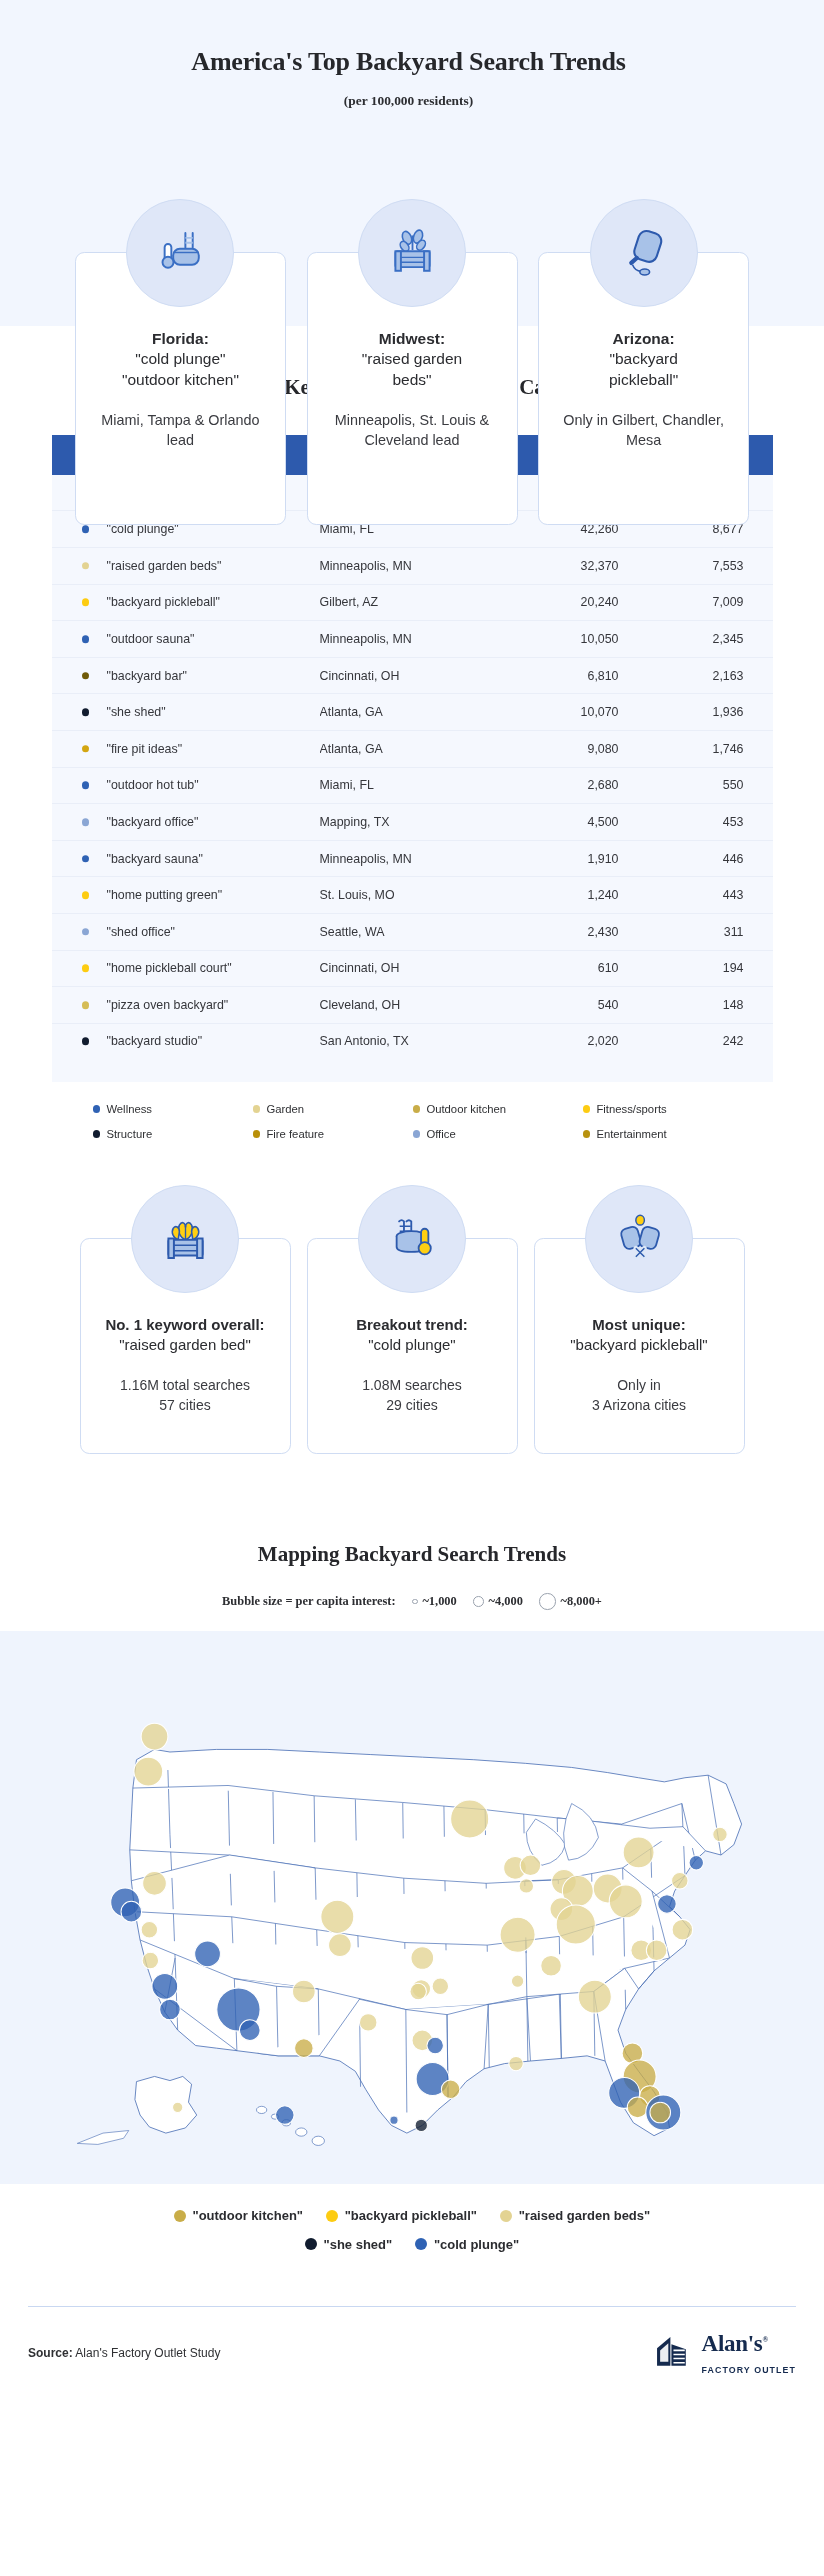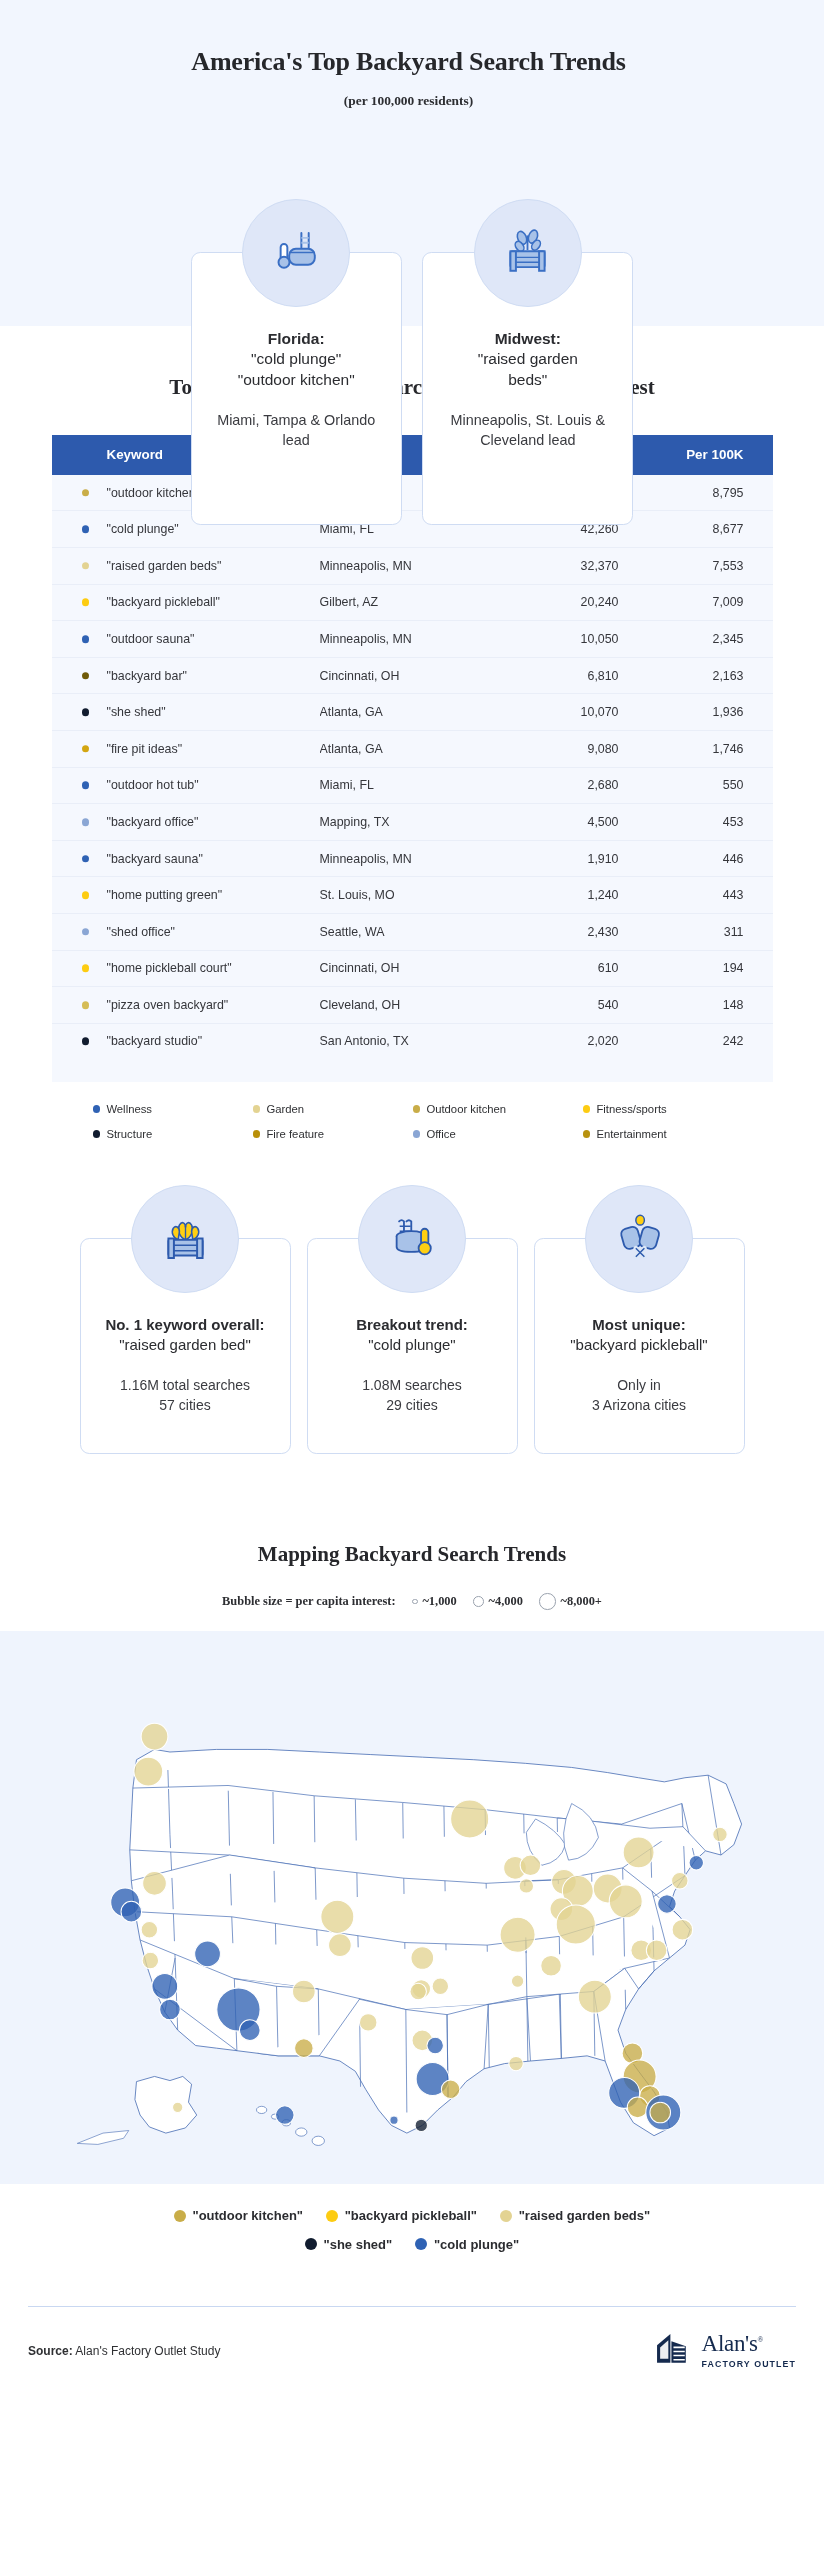--- a/index.html
+++ b/index.html
@@ -207,25 +207,25 @@
     width:768px; margin:0 auto; padding:25px 0 21.6px 0;
     display:flex; align-items:center; justify-content:space-between;
   }
   .src { font-size:12px; color:#2f3033; }
   .src b { font-weight:bold; }
   .logo { display:flex; align-items:center; gap:7.2px; }
   .logo .lmark { width:39px; height:37px; }
   .logo .ltext { line-height:1; }
   .logo .l1 {
     font-family:"Liberation Serif", serif;
-    font-weight:normal; font-size:23px; color:#152a4e; letter-spacing:-0.3px;
+    font-weight:bold; font-size:23px; color:#152a4e; letter-spacing:-0.3px;
   }
   .logo .l1 sup { font-size:7.7px; vertical-align:super; }
   .logo .l2 {
-    font-size:8.8px; font-weight:bold; letter-spacing:1.1px; color:#152a4e; margin-top:5px;
+    font-size:8.8px; font-weight:bold; letter-spacing:1.1px; color:#152a4e; margin-top:11px;
   }
 </style>
 </head>
 <body>
 
 <div class="page">
 
   <section class="hero">
     <h1>America's Top Backyard Search Trends</h1>
     <div class="sub2">(per 100,000 residents)</div>
@@ -266,20 +266,36 @@
               <rect x="69" y="48" width="9" height="32" fill="#a8c2e8" stroke="#3a6fc4" stroke-width="3.2"></rect>
             </svg>
           </span>
         </div>
         <div class="title">Midwest:</div>
         <div class="kw">"raised garden</div>
         <div class="kw">beds"</div>
         <div class="cities">Minneapolis, St. Louis &amp; Cleveland lead</div>
       </div>
 
+      <div class="rcard">
+        <div class="bubble">
+          <span>
+            <svg viewBox="0 0 100 100" fill="none">
+              <rect x="38" y="16" width="38" height="48" rx="13" transform="rotate(18 57 40)" fill="#a8c2e8" stroke="#2d5aad" stroke-width="3.4"></rect>
+              <path d="M39 59 l-9 8" stroke="#2d5aad" stroke-width="7" stroke-linecap="round"></path>
+              <path d="M32 70 q4 10 14 11" stroke="#2d5aad" stroke-width="2.6" fill="none"></path>
+              <ellipse cx="52" cy="82" rx="8" ry="5" fill="#a8c2e8" stroke="#2d5aad" stroke-width="2.6"></ellipse>
+            </svg>
+          </span>
+        </div>
+        <div class="title">Arizona:</div>
+        <div class="kw">"backyard</div>
+        <div class="kw">pickleball"</div>
+        <div class="cities">Only in Gilbert, Chandler, Mesa</div>
+      </div>
 
     </div>
   </section>
 
   <section class="table-section">
     <div class="sec-head table-title">Top City for Keyword Searches by per Capita Interest</div>
 
     <table class="tbl">
       <thead>
         <tr>

